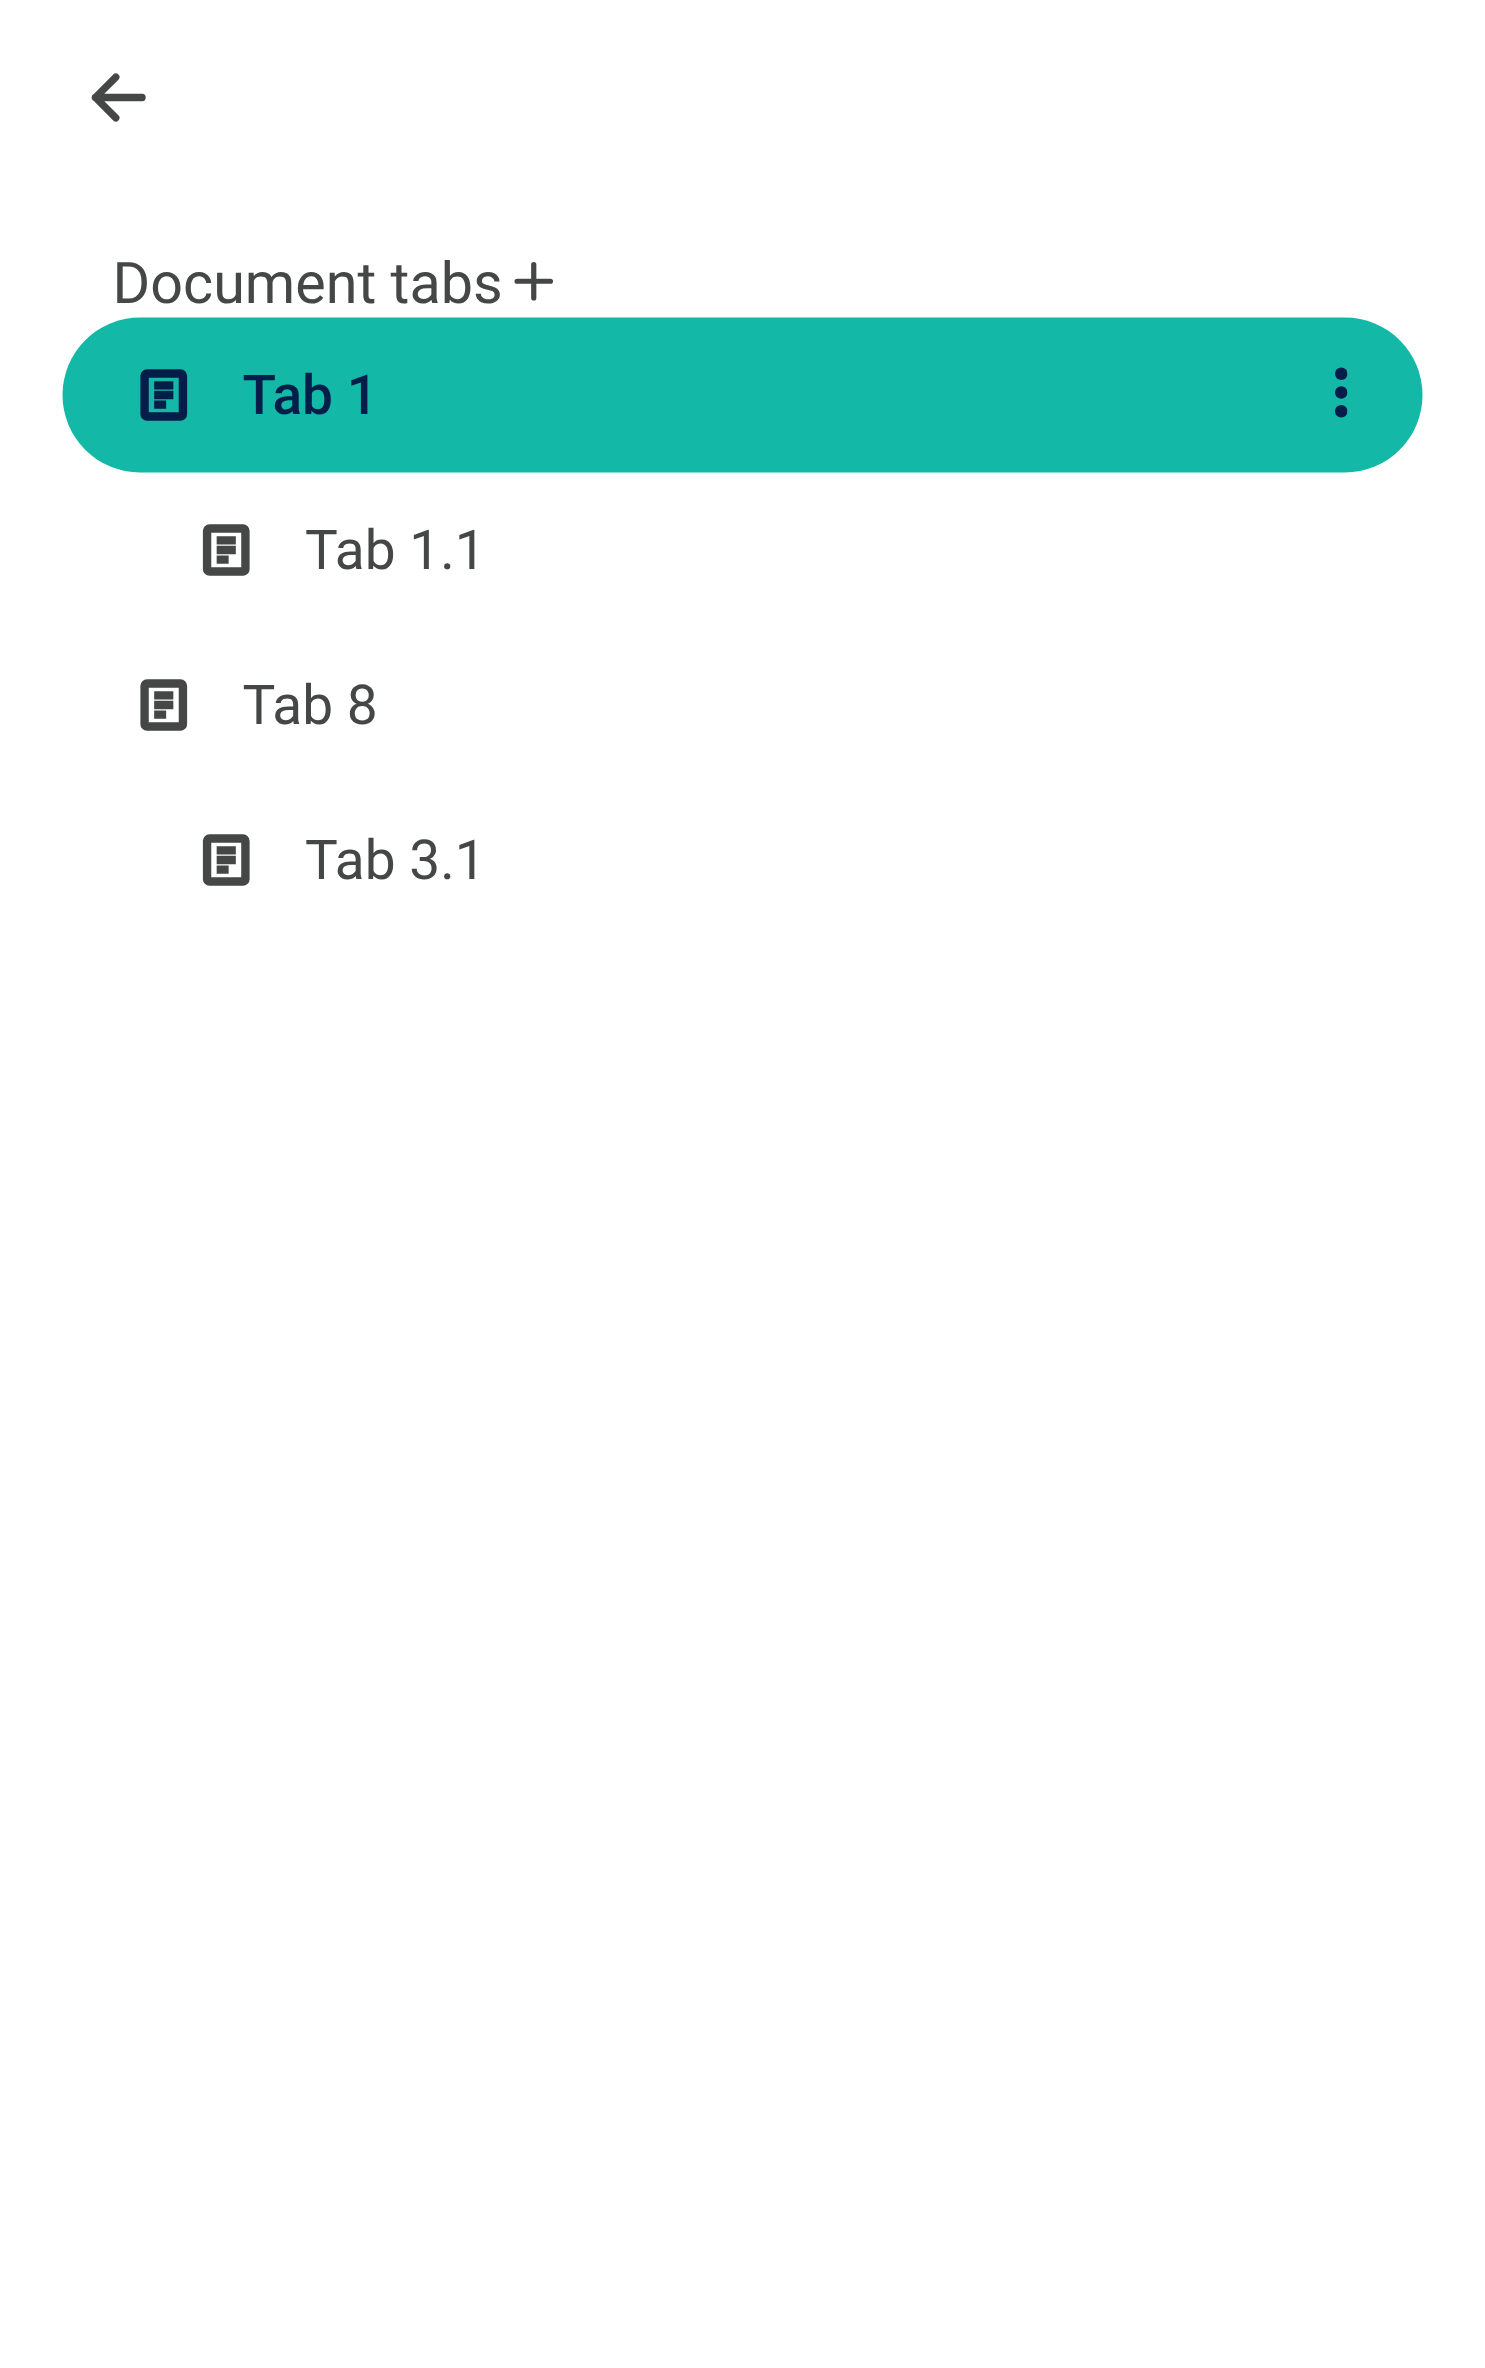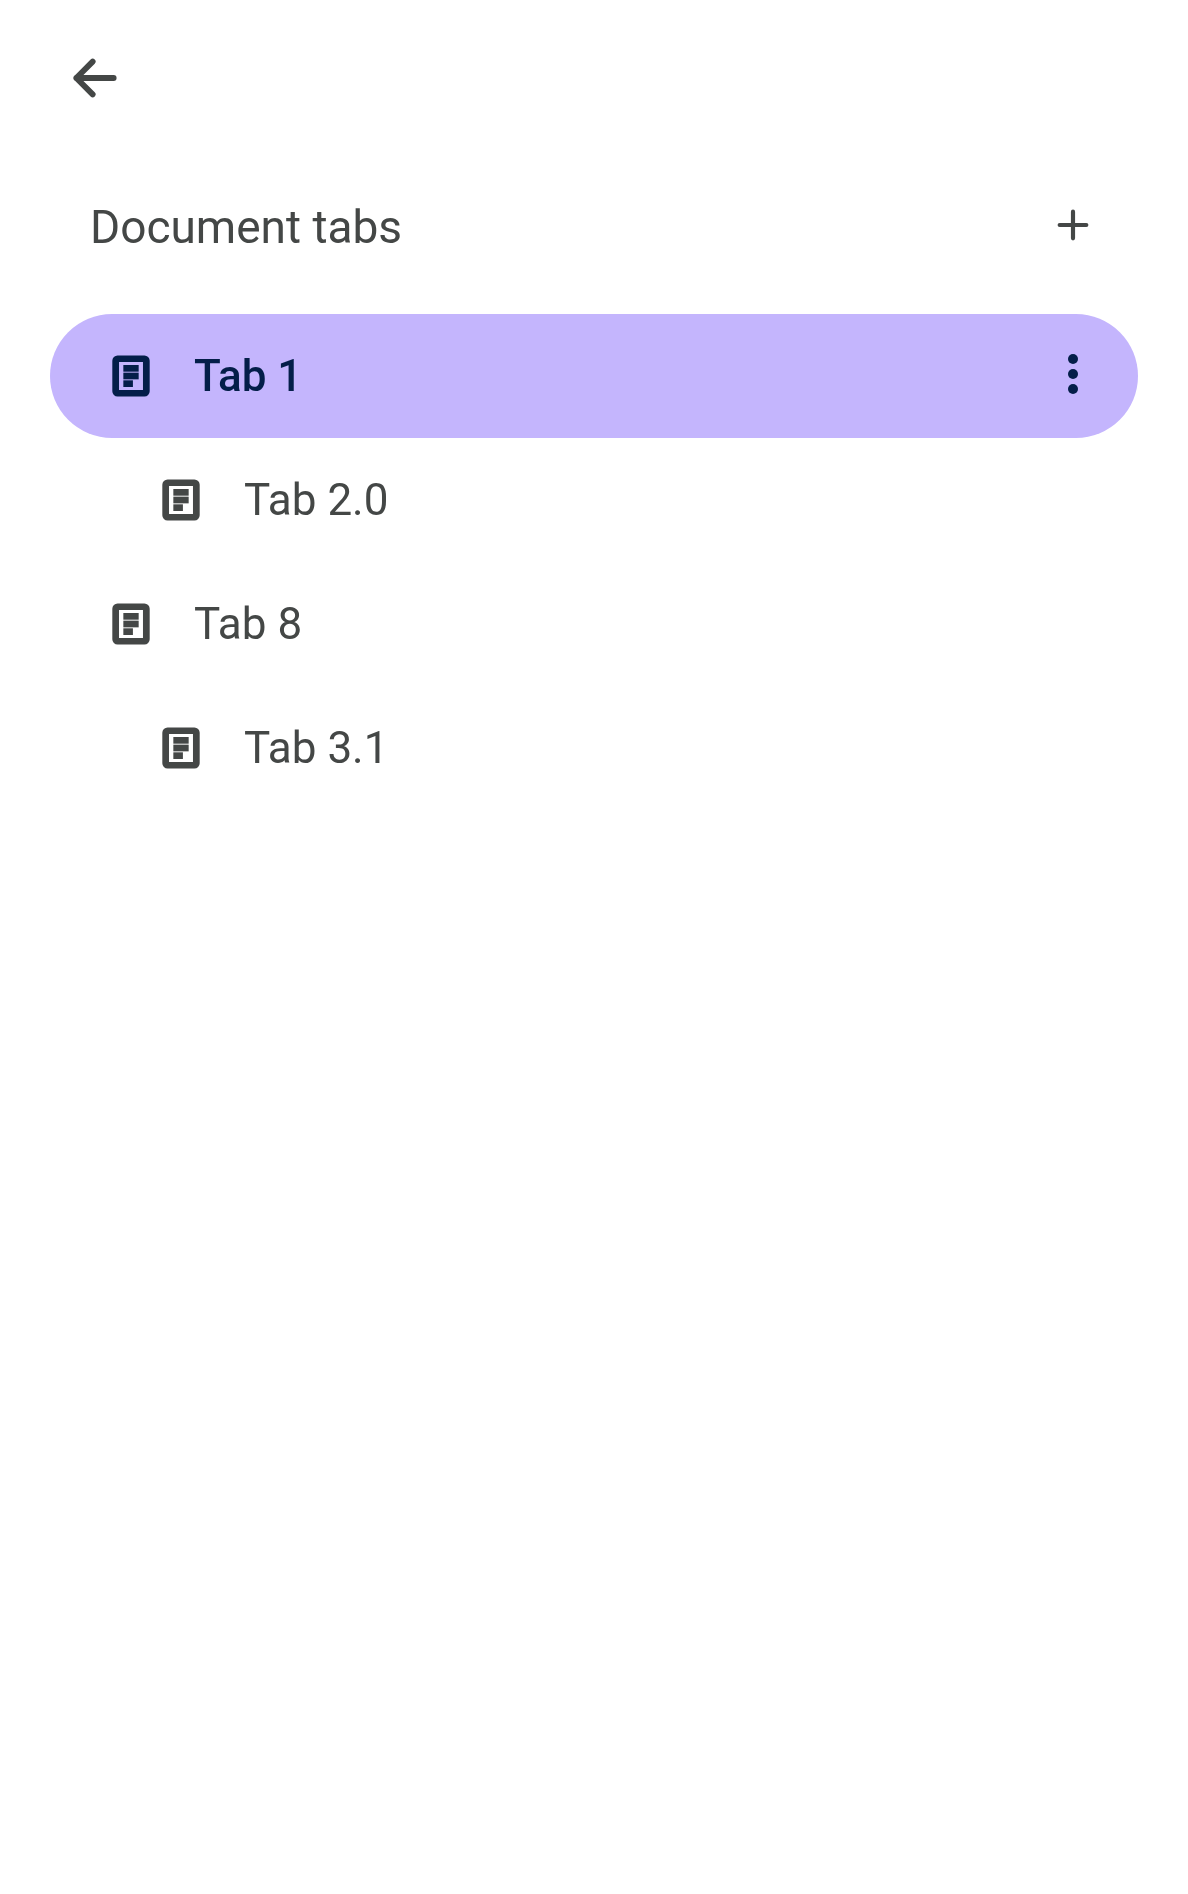--- a/index.html
+++ b/index.html
@@ -20,23 +20,22 @@
       display: flex;
       align-items: center;
       justify-content: center;
       cursor: pointer;
       margin-left: 25px;
       margin-bottom: 90px;
     }
     .header-row {
       display: flex;
       align-items: center;
-      justify-content: space-between;
+      justify-content: flex-start;
       padding: 0 50px;
-      margin-bottom: 60px;
     }
     .header-title {
       font-size: 46px;
       font-weight: 400;
       color: #444746;
     }
     .add-button {
       width: 50px;
       height: 50px;
       display: flex;
@@ -51,21 +50,21 @@
     .tab-item {
       display: flex;
       align-items: center;
       height: 124px;
       border-radius: 62px;
       cursor: pointer;
       position: relative;
       margin: 0 10px;
     }
     .tab-item.active {
-      background-color: #c4b5fd;
+      background-color: #14b8a6;
     }
     .tab-item.active .tab-label {
       color: #041e49;
       font-weight: 500;
     }
     .tab-item.active .doc-icon rect,
     .tab-item.active .doc-icon line {
       stroke: #041e49;
     }
     .tab-icon {
@@ -152,21 +151,21 @@
 
   <div class="tab-item indent-1">
     <span class="tab-icon">
       <svg class="doc-icon" width="46" height="46" viewBox="0 0 24 24">
         <rect x="4" y="3" width="16" height="18" rx="1"></rect>
         <line x1="8" y1="8" x2="16" y2="8"></line>
         <line x1="8" y1="12" x2="16" y2="12"></line>
         <line x1="8" y1="16" x2="13" y2="16"></line>
       </svg>
     </span>
-    <span class="tab-label">Tab 2.0</span>
+    <span class="tab-label">Tab 1.1</span>
   </div>
 
 
   <div class="tab-item indent-0">
     <span class="tab-icon">
       <svg class="doc-icon" width="46" height="46" viewBox="0 0 24 24">
         <rect x="4" y="3" width="16" height="18" rx="1"></rect>
         <line x1="8" y1="8" x2="16" y2="8"></line>
         <line x1="8" y1="12" x2="16" y2="12"></line>
         <line x1="8" y1="16" x2="13" y2="16"></line>

